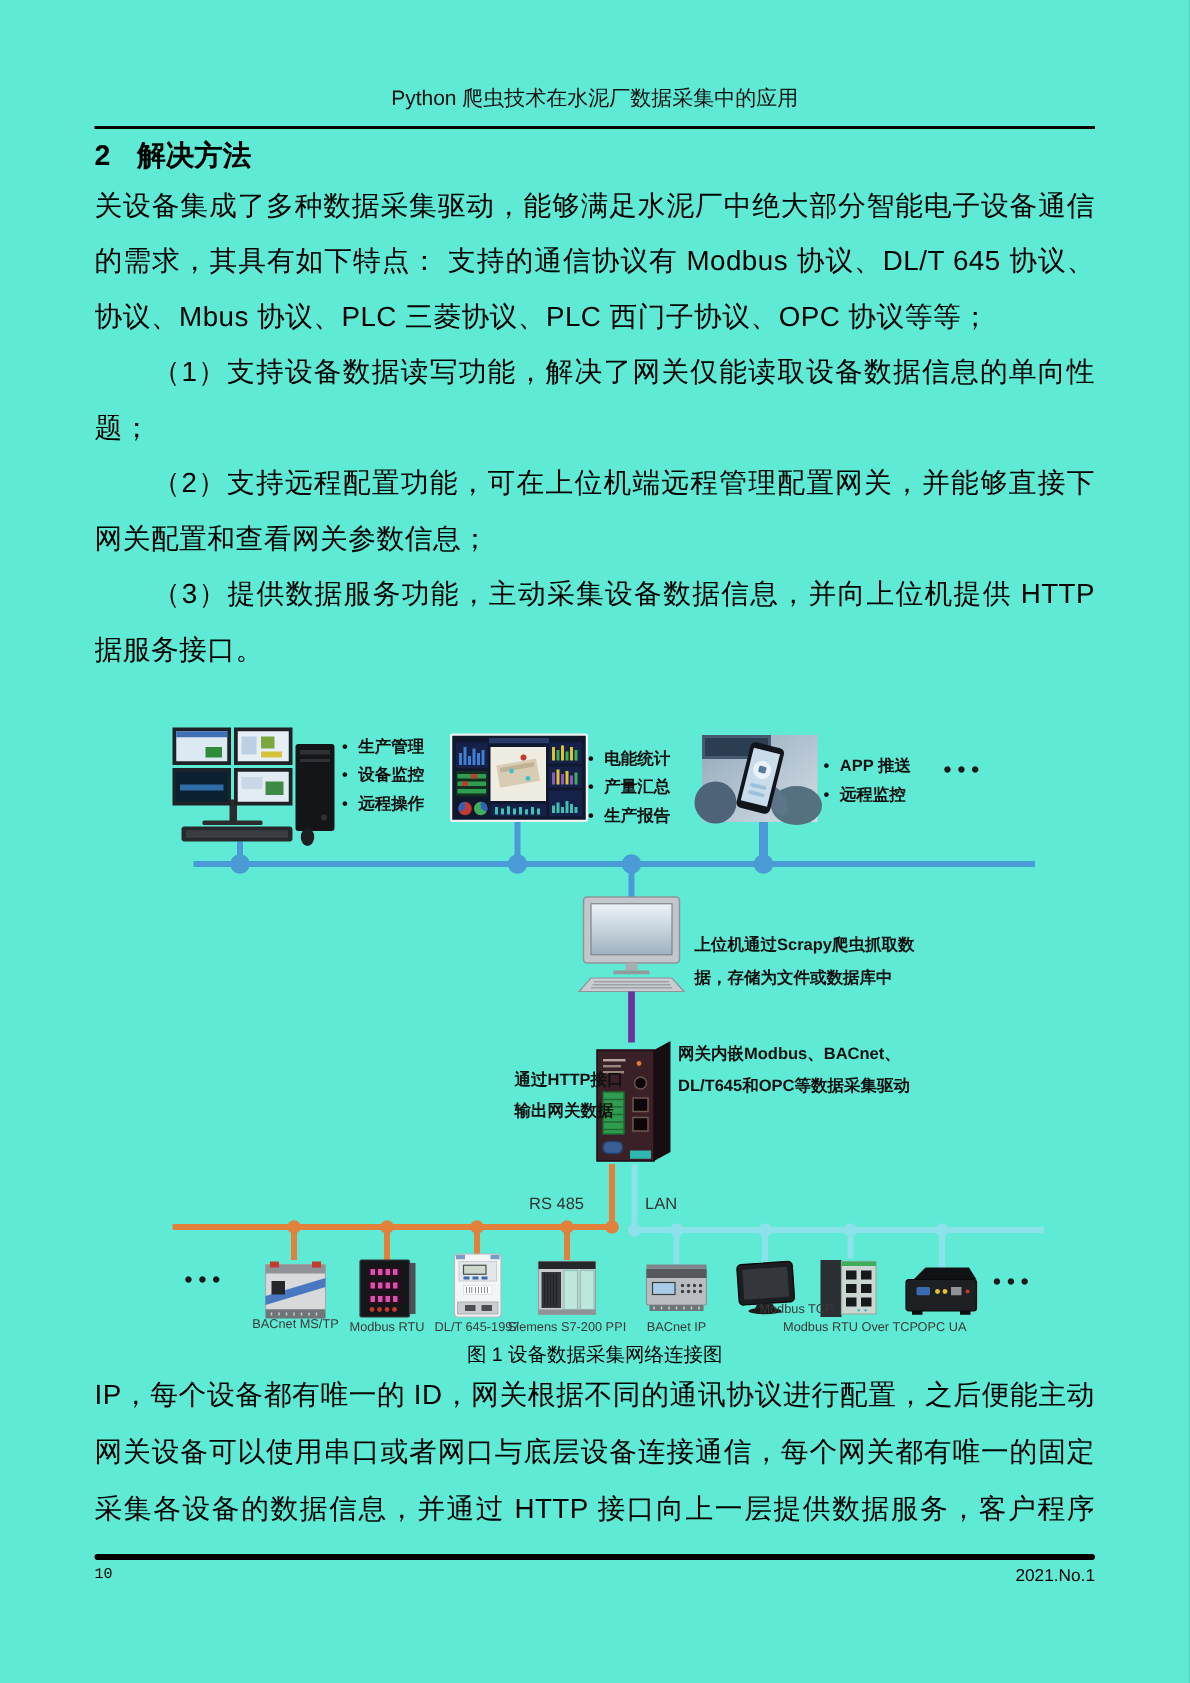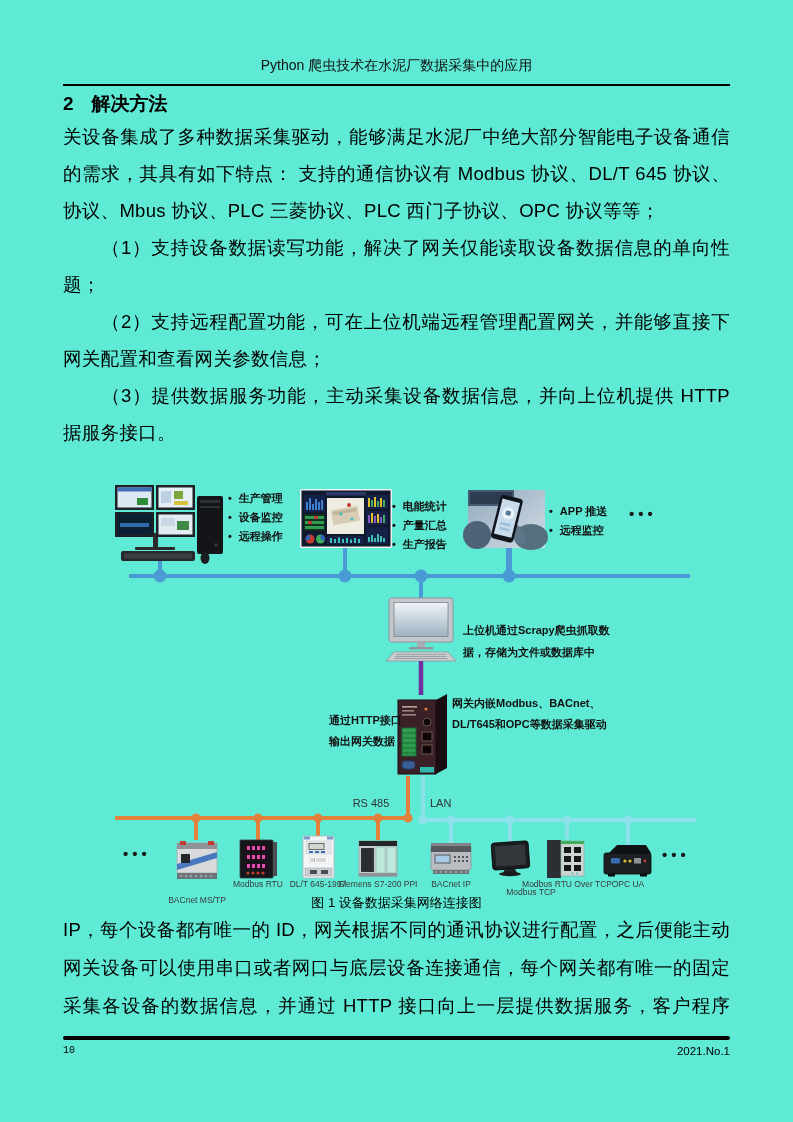--- a/index.html
+++ b/index.html
@@ -374,34 +374,34 @@
       <div class="row">生产报告</div>
     </div>
     <div class="fig-label bullets" style="left:549px; top:19px;">
       <div class="row">APP 推送</div>
       <div class="row">远程监控</div>
     </div>
     <div class="dots" style="left:629px; top:22px;">•••</div>
 
     <div class="fig-label note" style="left:463px; top:136px;">上位机通过Scrapy爬虫抓取数
 据，存储为文件或数据库中</div>
-    <div class="fig-label note" style="left:329px; top:227px; line-height:21px;">通过HTTP接口
+    <div class="fig-label note" style="left:343px; top:227px; line-height:21px;">通过HTTP接口
 输出网关数据</div>
     <div class="fig-label note" style="left:452px; top:210px; line-height:21px;">网关内嵌Modbus、BACnet、
 DL/T645和OPC等数据采集驱动</div>
 
     <div class="buslabel" style="left:340px; top:314px; width:62px; text-align:center;">RS 485</div>
     <div class="buslabel" style="left:430px; top:314px;">LAN</div>
 
-    <div class="devlabel" style="left:142px; top:412px;">BACnet MS/TP</div>
+    <div class="devlabel" style="left:142px; top:394px;">BACnet MS/TP</div>
     <div class="devlabel" style="left:203px; top:396px;">Modbus RTU</div>
     <div class="devlabel" style="left:263px; top:396px;text-align:center;">DL/T 645-1997</div>
     <div class="devlabel" style="left:323px; top:396px;">Siemens S7-200 PPI</div>
     <div class="devlabel" style="left:396px; top:396px;">BACnet IP</div>
-    <div class="devlabel" style="left:455px; top:404px;padding-left:42px;">Modbus TCP</div>
+    <div class="devlabel" style="left:455px; top:384px;padding-left:42px;">Modbus TCP</div>
     <div class="devlabel" style="left:512px; top:396px;">Modbus RTU Over TCP</div>
     <div class="devlabel" style="left:573px; top:396px;">OPC UA</div>
 
     <div class="dots" style="left:123px; top:362px;">•••</div>
     <div class="dots" style="left:662px; top:363px;">•••</div>
   </div>
 
   <div class="fig-caption">图 1  设备数据采集网络连接图</div>
 
   <div class="bodyblock" id="closing-block">

